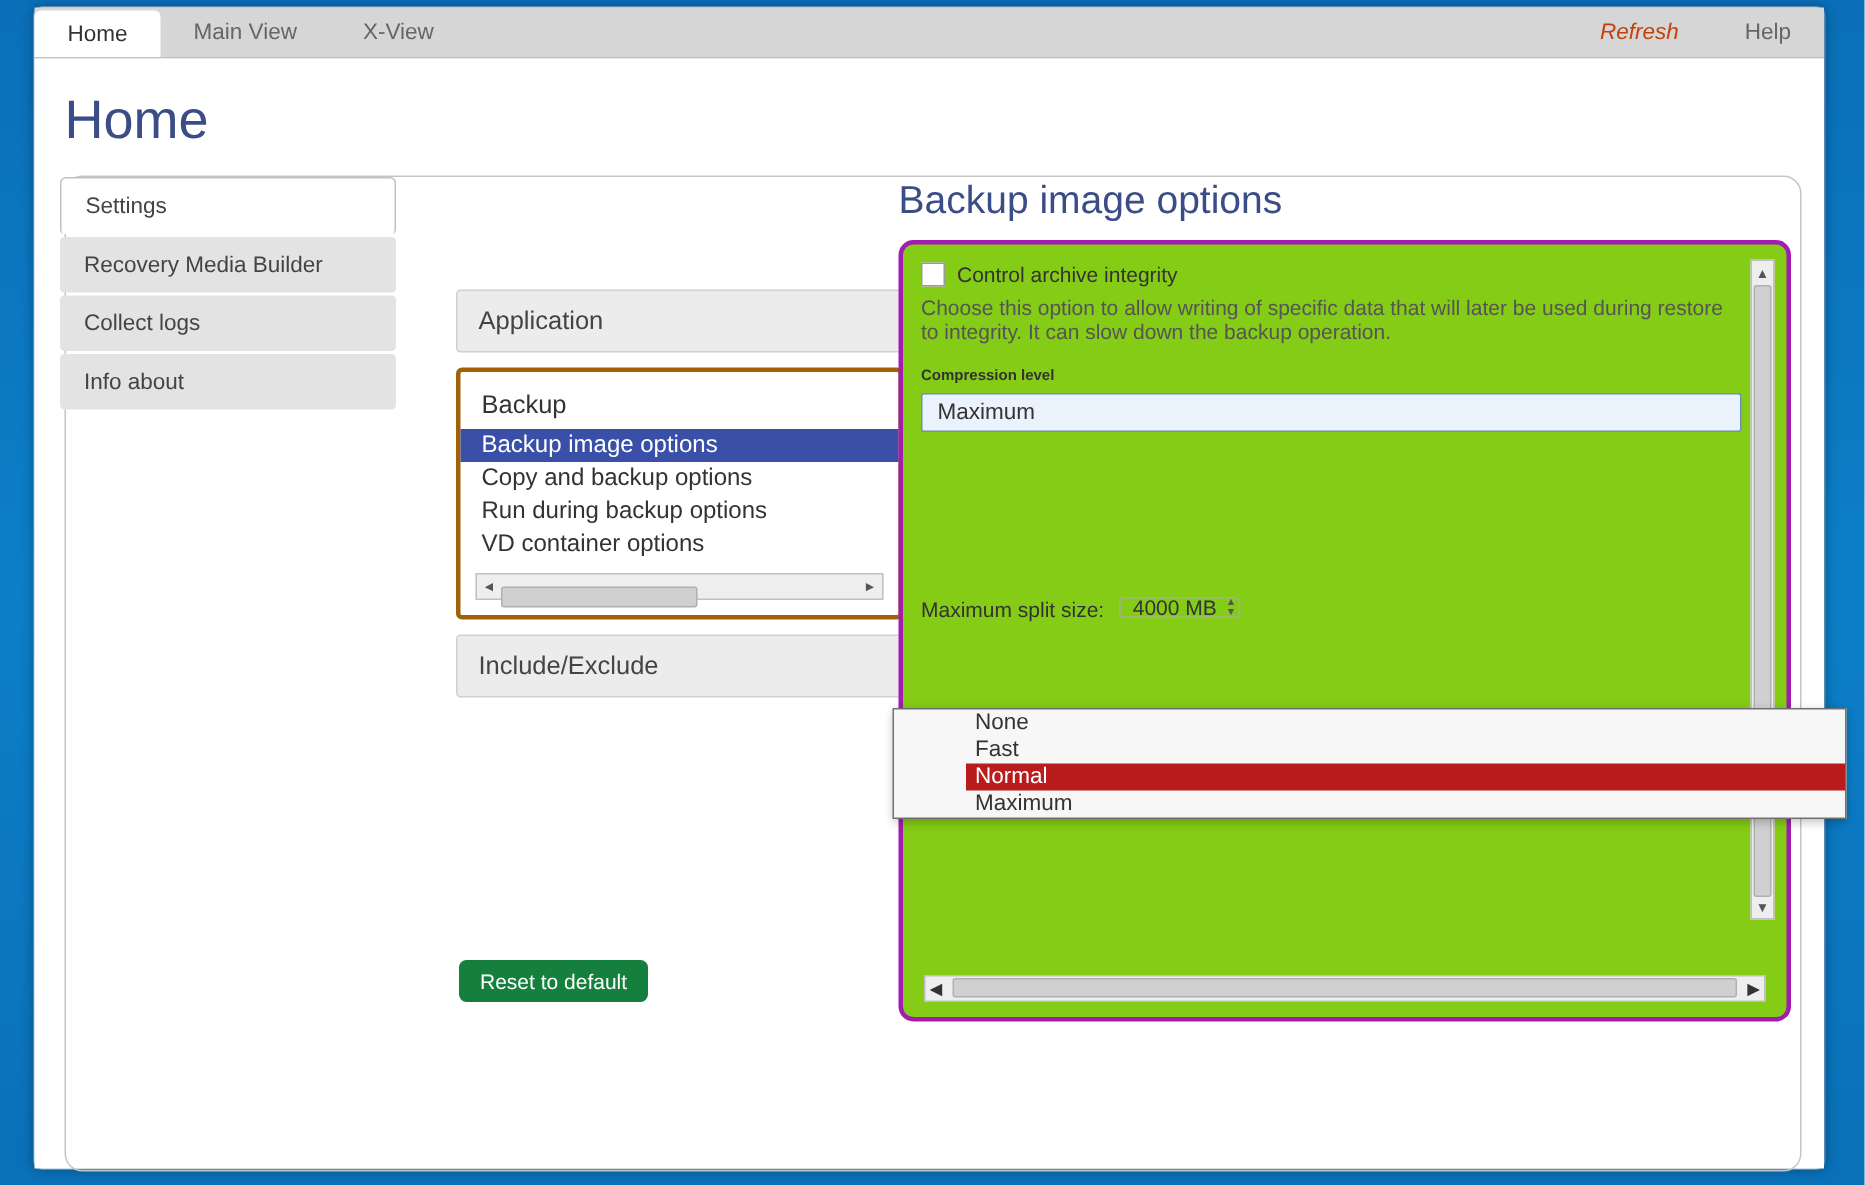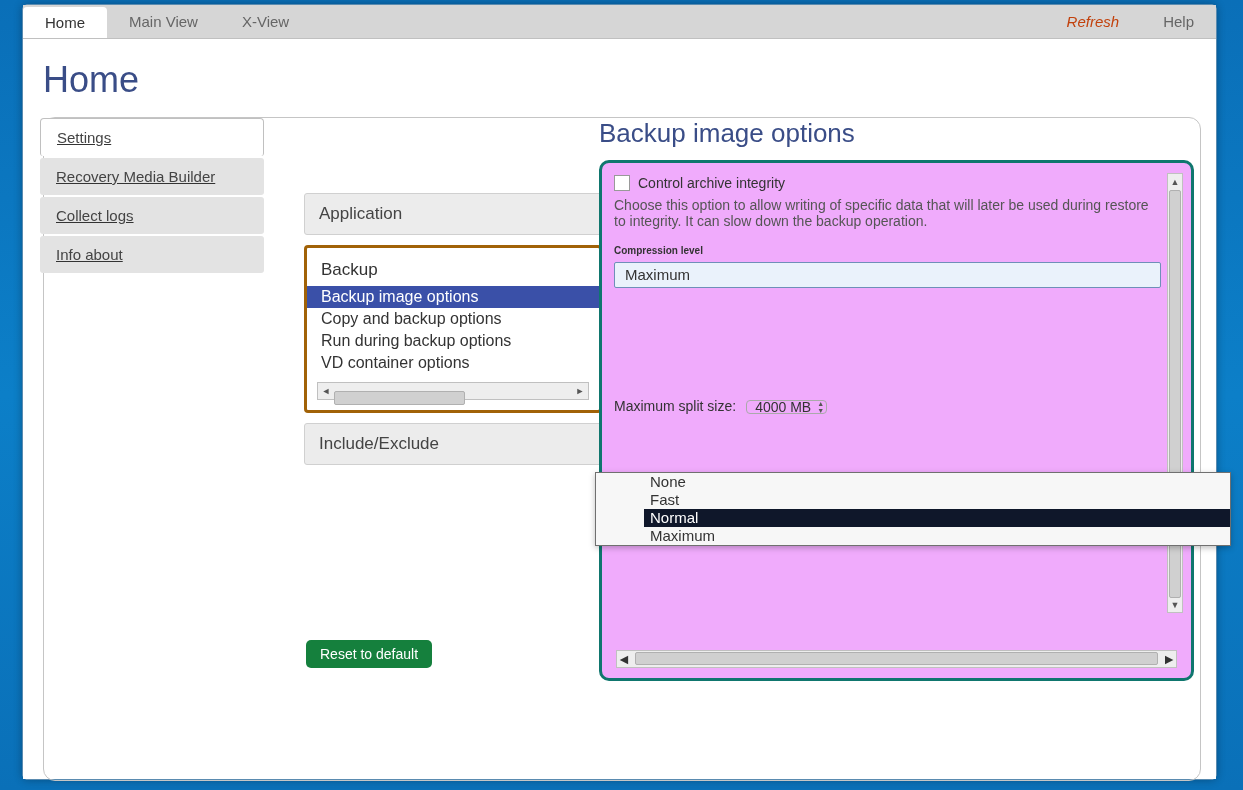--- a/index.html
+++ b/index.html
@@ -58,21 +58,21 @@
   .content{
     flex:1;background:#fff;position:relative;
   }
   .page-title{
     font-size:36px;color:#3a4d87;font-weight:400;margin:20px 0 18px 20px;
   }
   .main-panel{
     position:absolute;left:20px;top:78px;width:1158px;height:664px;
     border:1px solid #c5c5c5;border-radius:12px;
   }
-  .side-list{position:absolute;left:-4px;top:-2px;width:224px;text-decoration:underline;}
+  .side-list{position:absolute;left:-4px;top:-2px;width:224px;}
   .side-item{
     background:#e3e3e3;padding:10px 16px;font-size:15px;color:#444;
     border-radius:3px;margin:2px 0;
   }
   .side-item.active{
     background:#fff;border:1px solid #c0c0c0;border-bottom:none;
     border-top-left-radius:4px;border-top-right-radius:4px;
     position:relative;z-index:2;
   }
   .mid-col{position:absolute;left:260px;top:75px;width:298px;}
@@ -95,36 +95,36 @@
   .hscroll .thumb{position:absolute;left:0;width:55%;height:14px;top:0;background:#d0d0d0;border:1px solid #b0b0b0;border-radius:2px;}
   .reset-btn{
     position:absolute;left:262px;top:522px;
     background:#15803d;color:#fff;border:none;padding:6px 14px;border-radius:5px;font-size:14px;text-align:right;
   }
   .right-title{
     position:absolute;left:555px;top:0;font-size:26px;color:#3a4d87;
   }
   .right-panel{
     position:absolute;left:555px;top:42px;width:595px;height:521px;
-    border:3px solid #0f766e;border-radius:10px;background:#f0abfc;
+    border:3px solid #a21caf;border-radius:10px;background:#84cc16;
   }
   .right-panel .inner{
     position:absolute;left:12px;top:12px;right:30px;bottom:34px;
   }
   .chk-row{display:flex;align-items:center;gap:8px;margin-bottom:6px;}
   .chkbox{
     width:16px;height:16px;border:1px solid #999;background:#fff;
   }
   .desc{color:#555;font-size:14px;margin-bottom:16px;}
   .label-bold{font-weight:600;font-size:10px;margin-bottom:6px;}
   .combo{
     border:1px solid #6f8fb8;background:#eaf2fb;height:26px;padding:3px 10px;font-size:15px;color:#333;
     border-radius:2px;
   }
-  .split-row{display:flex;align-items:flex-end;gap:10px;margin-top:110px;}
+  .split-row{display:flex;align-items:flex-start;gap:10px;margin-top:110px;}
   .spinbox{
     display:flex;align-items:center;border:1px solid #aaa;border-radius:4px;height:14px;padding:0 2px 0 8px;
   }
   .spinbox .arrows{display:flex;flex-direction:column;margin-left:6px;}
   .spinbox .arrows span{font-size:7px;line-height:7px;color:#555;}
   .vscroll{
     position:absolute;right:8px;top:10px;width:16px;height:440px;background:#eee;border:1px solid #c0c0c0;
   }
   .vscroll .arrow{height:15px;display:flex;align-items:center;justify-content:center;font-size:9px;color:#555;}
   .vscroll .thumb{position:absolute;top:16px;left:1px;right:1px;height:408px;background:#d0d0d0;border:1px solid #b0b0b0;border-radius:2px;}
@@ -135,21 +135,21 @@
   
   .dropdown{
     position:absolute;
     left:595px; top:472px;
     width:636px;
     border:1px solid #707070;background:#f7f7f7;z-index:10;
     box-shadow:0 2px 6px rgba(0,0,0,.25);
     padding-left:48px;
   }
   .dd-item{padding:0 6px;font-size:15px;color:#333;line-height:18px;}
-  .dd-item.hl{background:#0f172a;color:#fff;}
+  .dd-item.hl{background:#b91c1c;color:#fff;}
 </style>
 </head>
 <body>
 
 <div class="window">
 
 
   <div class="tabs">
     <div class="tab active">Home</div>
     <div class="tab">Main View</div>

